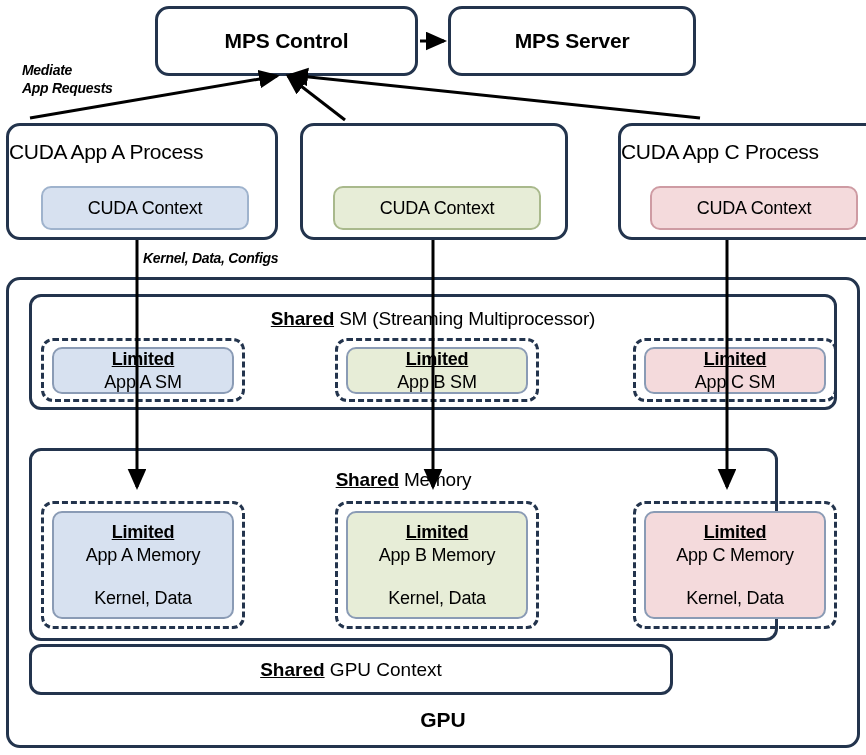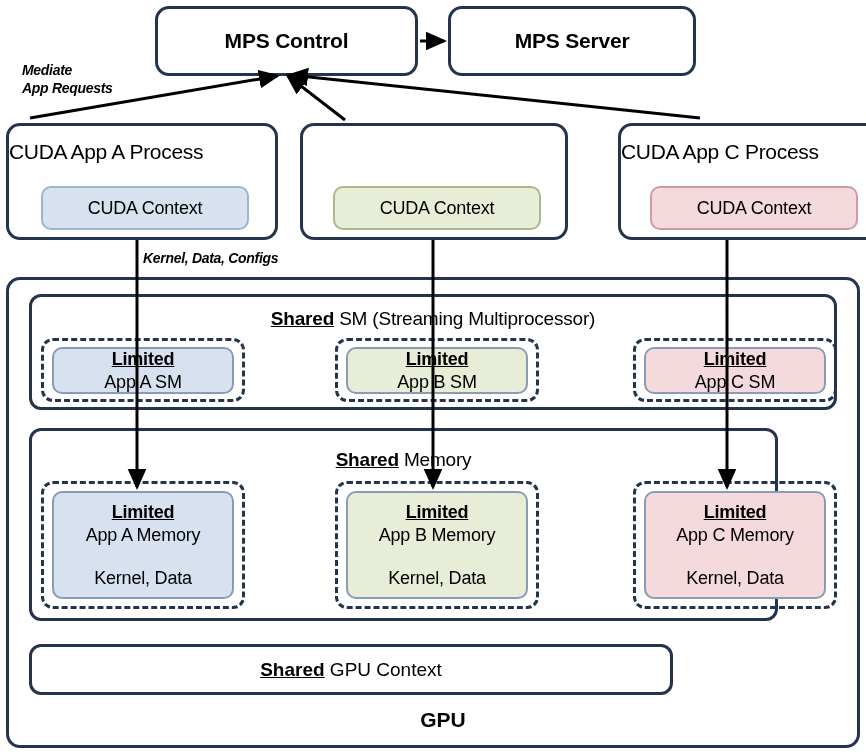--- a/index.html
+++ b/index.html
@@ -180,21 +180,21 @@
       <span class="sub">App B SM</span>
     </div>
 
     <div class="dashbox" style="left:601px; top:41px; width:204px; height:64px;"></div>
     <div class="unit fill-pink" style="left:612px; top:50px; width:182px; height:47px;">
       <span class="lim">Limited</span>
       <span class="sub">App C SM</span>
     </div>
   </div>
 
-  <div class="box rounded-md" style="left:29px; top:428px; width:749px; height:193px; display:block;">
+  <div class="box rounded-md" style="left:29px; top:448px; width:749px; height:193px; display:block;">
     <div class="section-label" style="top:18px;">
       <span class="u-bold">Shared</span><span> Memory</span>
     </div>
 
     <div class="dashbox" style="left:9px; top:50px; width:204px; height:128px;"></div>
     <div class="unit fill-blue" style="left:20px; top:60px; width:182px; height:108px;">
       <span class="lim">Limited</span>
       <span class="sub">App A Memory</span>
       <span class="sub2">Kernel, Data</span>
     </div>

